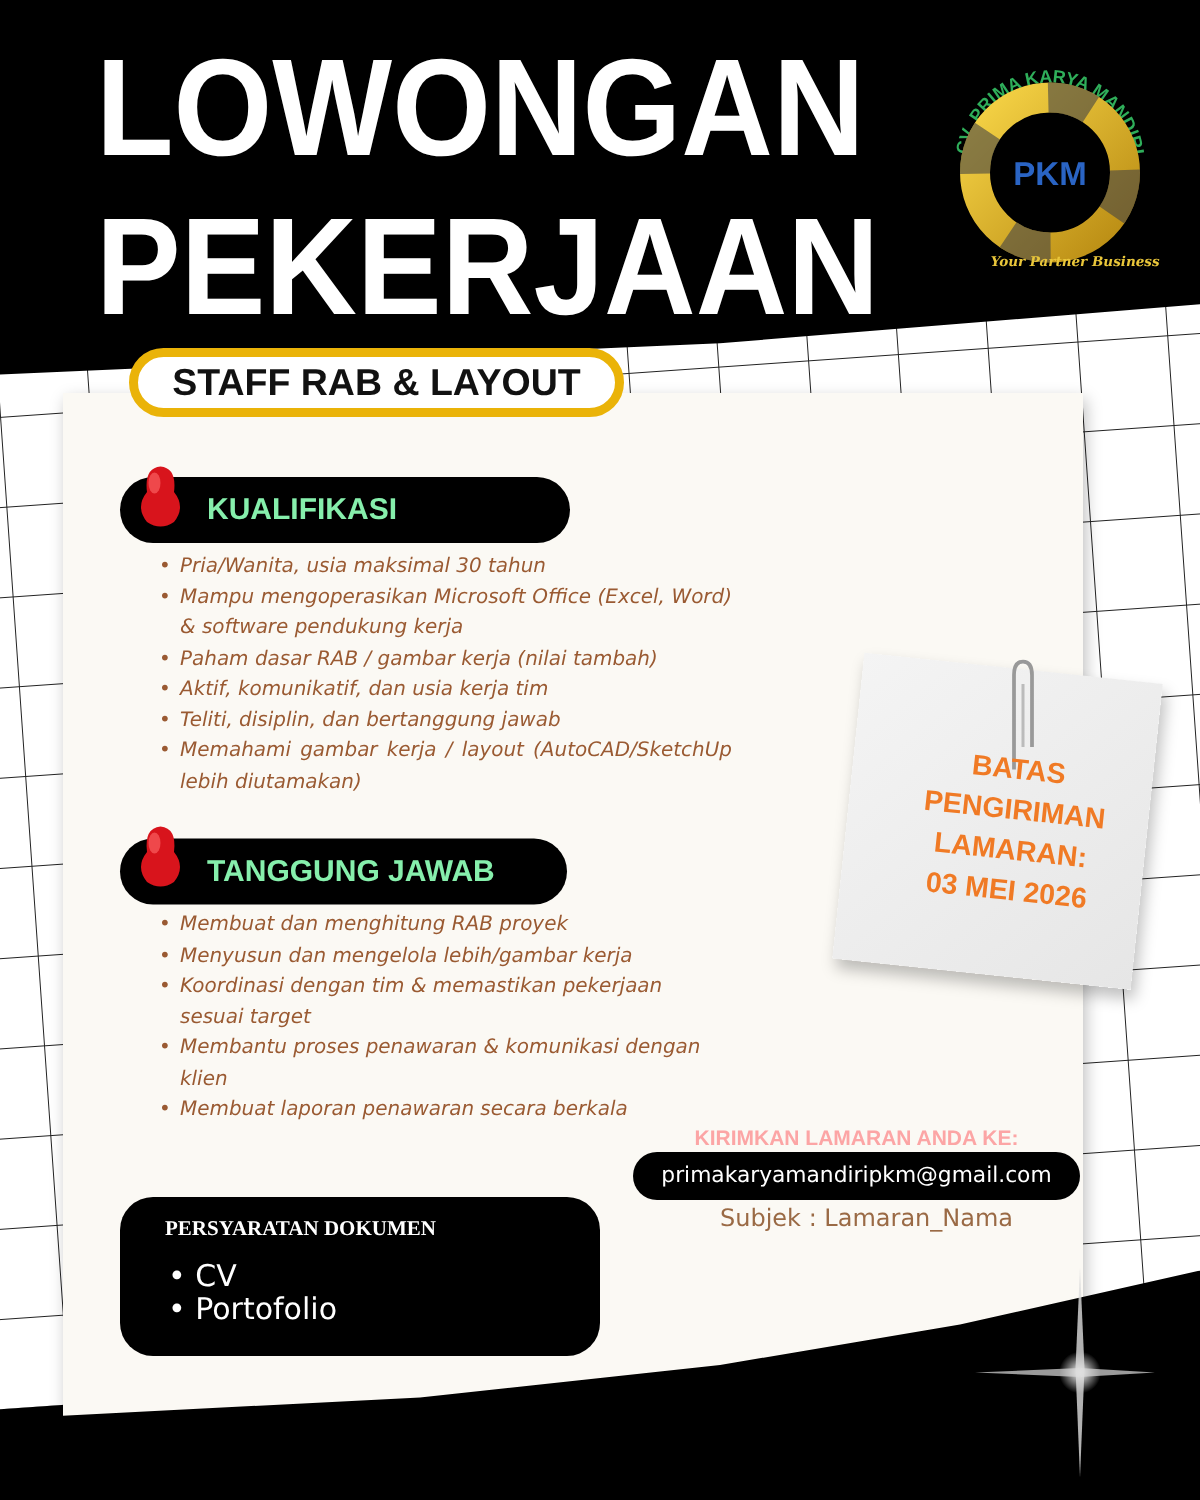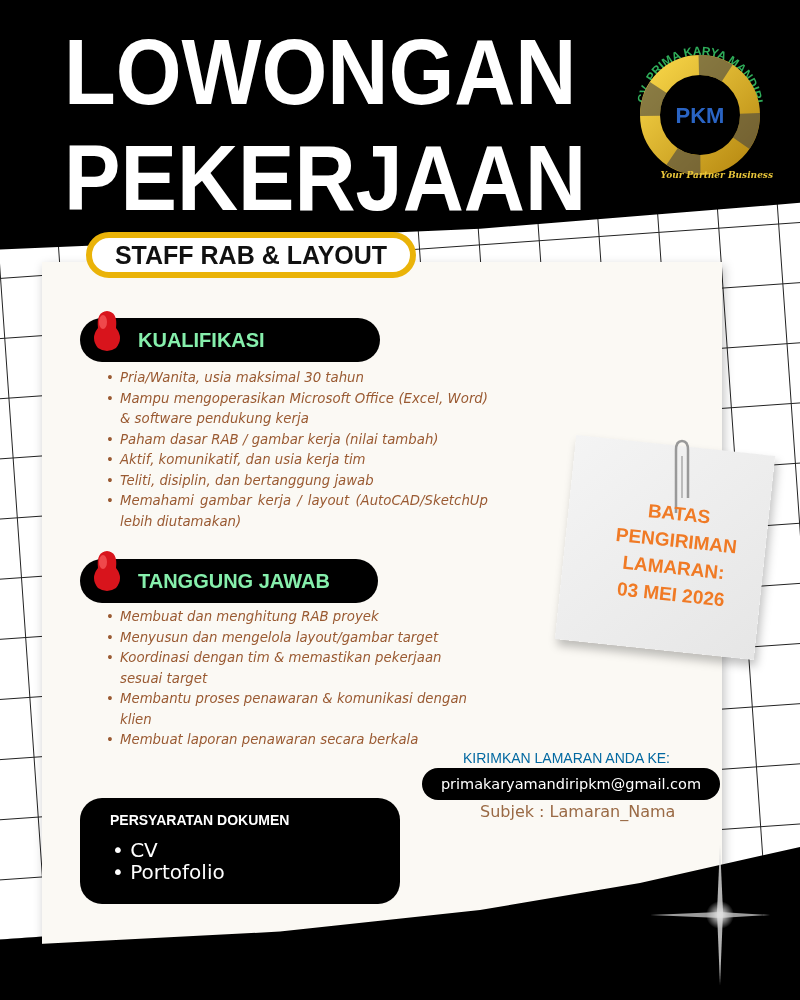--- a/index.html
+++ b/index.html
@@ -42,28 +42,28 @@
   .list li { position:relative; padding-left:14px; }
   .list li::before { content:"•"; position:absolute; left:0; top:0; color:#9a5a32; }
   .justify li { text-align:justify; text-align-last:auto; }
 
   
   .note { position:absolute; left:565px; top:445px; width:200px; height:205px; background:linear-gradient(135deg,#f4f4f4,#e6e6e6); transform:rotate(6deg); box-shadow:3px 6px 10px rgba(0,0,0,.25); }
   .note-text { position:absolute; left:590px; top:500px; width:170px; text-align:center; color:#f07a25; font-family:"Liberation Sans", sans-serif; font-weight:bold; font-size:19px; line-height:27px; transform:rotate(6deg); }
   .clip { position:absolute; left:668px; top:438px; }
 
   
-  .send-label { position:absolute; left:463px; top:750px; color:#0369a1; font-family:"Liberation Sans", sans-serif; font-weight:normal; font-size:14px; }
+  .send-label { position:absolute; left:463px; top:750px; color:#fca5a5; font-family:"Liberation Sans", sans-serif; font-weight:bold; font-size:14px; }
   .email-pill { position:absolute; left:422px; top:768px; width:298px; height:32px; background:#000; border-radius:16px; display:flex; align-items:center; justify-content:center; }
   .email-pill span { color:#fff; font-size:14.5px; font-family:"DejaVu Sans", sans-serif; }
   .subject { position:absolute; left:480px; top:802px; color:#9a6a45; font-size:16px; }
 
   
   .docs { position:absolute; left:80px; top:798px; width:320px; height:106px; background:#000; border-radius:22px; }
-  .docs-title { position:absolute; left:30px; top:14px; color:#fff; font-family:Liberation Sans, sans-serif; font-weight:bold; font-size:14px; }
+  .docs-title { position:absolute; left:30px; top:14px; color:#fff; font-family:Liberation Serif, serif; font-weight:bold; font-size:14px; }
   .docs-list { position:absolute; left:32px; top:42px; margin:0; padding:0; list-style:none; color:#fff; font-size:20px; line-height:21.5px; }
   .docs-list li::before { content:"• "; }
 
   
   .bottom-bg { position:absolute; left:0; top:820px; width:800px; height:180px; background:#000;
     clip-path: polygon(0 70%, 35% 62%, 60% 50%, 80% 35%, 100% 15%, 100% 100%, 0 100%); }
   .sparkle { position:absolute; left:650px; top:840px; width:120px; height:150px; }
 </style>
 </head>
 <body>
@@ -130,21 +130,21 @@
 <div class="sec-pill" style="left:80px; top:559px; width:298px;">
   <span>TANGGUNG JAWAB</span>
 </div>
 <svg class="pin" style="left:86px; top:548px;" width="42" height="50" viewBox="0 0 42 50">
   <ellipse cx="21" cy="42" rx="18" ry="7" fill="#000"></ellipse>
   <path d="M12,20 Q10,4 21,3 Q32,4 30,20 Q38,30 30,40 Q21,46 12,40 Q4,30 12,20Z" fill="#d8141c"></path>
   <ellipse cx="17" cy="14" rx="4" ry="7" fill="#ff6a6a" opacity=".6"></ellipse>
 </svg>
 <ul class="list" style="left:106px; top:607px; width:380px;">
   <li>Membuat dan menghitung RAB proyek</li>
-  <li>Menyusun dan mengelola layout/gambar target</li>
+  <li>Menyusun dan mengelola lebih/gambar kerja</li>
   <li>Koordinasi dengan tim &amp; memastikan pekerjaan sesuai target</li>
   <li>Membantu proses penawaran &amp; komunikasi dengan klien</li>
   <li>Membuat laporan penawaran secara berkala</li>
 </ul>
 
 <div class="note"></div>
 <svg class="clip" width="24" height="80" viewBox="0 0 24 80">
   <path d="M8,75 L8,12 Q8,3 14,3 Q20,3 20,12 L20,60" fill="none" stroke="#999" stroke-width="2.5"></path>
   <path d="M14,60 L14,18" fill="none" stroke="#bbb" stroke-width="2"></path>
 </svg>

